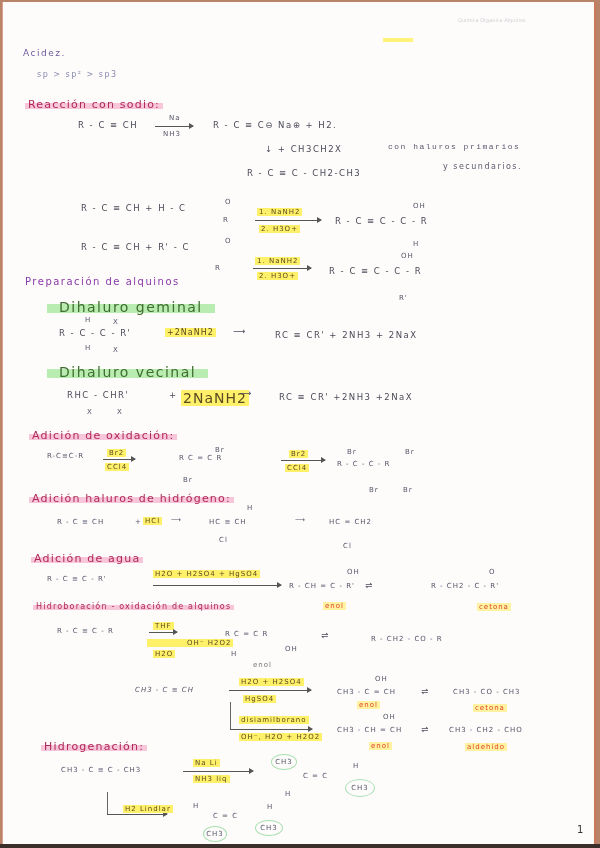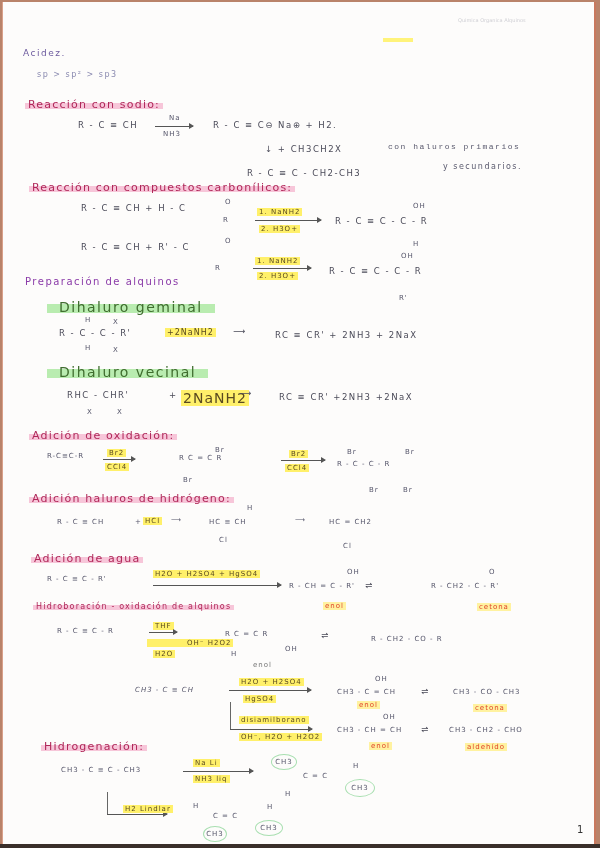--- a/index.html
+++ b/index.html
@@ -44,21 +44,20 @@
   <div class="abs chem" style="left:75px; top:118px;">R - C ≡ CH</div>
   <div class="abs chem-sm" style="left:166px; top:112px;">Na</div>
   <div class="abs arrow" style="left:152px; top:124px; width:38px;"></div>
   <div class="abs chem-sm" style="left:160px; top:128px;">NH3</div>
   <div class="abs chem" style="left:210px; top:118px;">R - C ≡ C⊖  Na⊕  + H2.</div>
   <div class="abs chem" style="left:262px; top:142px;">↓ + CH3CH2X</div>
   <div class="abs note" style="left:385px; top:140px;font-family:Liberation Mono, monospace;">con haluros primarios</div>
   <div class="abs note" style="left:440px; top:160px;">y secundarios.</div>
   <div class="abs chem" style="left:244px; top:166px;">R - C ≡ C - CH2-CH3</div>
 
-  <div class="abs pink-head" style="left:26px; top:179px;">Reacción con compuestos carbonílicos:</div>
 
   <div class="abs chem" style="left:78px; top:201px;">R - C ≡ CH  +  H - C</div>
   <div class="abs chem-sm" style="left:222px; top:196px;">O</div>
   <div class="abs chem-sm" style="left:220px; top:214px;">R</div>
   <div class="abs yl" style="left:254px; top:206px;">1. NaNH2</div>
   <div class="abs arrow" style="left:252px; top:218px; width:66px;"></div>
   <div class="abs yl" style="left:256px; top:223px;">2. H3O+</div>
   <div class="abs chem" style="left:332px; top:214px;">R - C ≡ C - C - R</div>
   <div class="abs chem-sm" style="left:410px; top:200px;">OH</div>
   <div class="abs chem-sm" style="left:410px; top:238px;">H</div>

